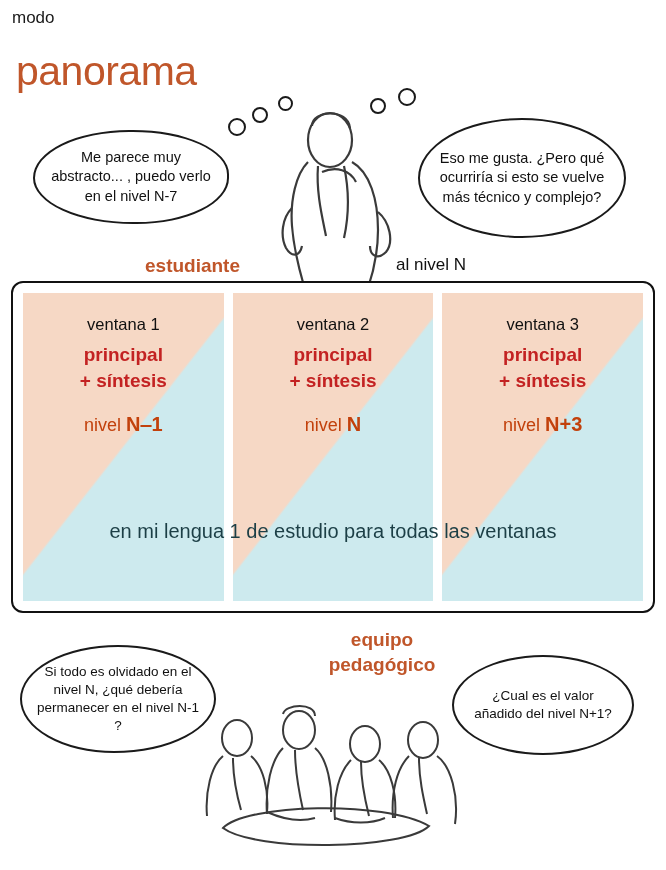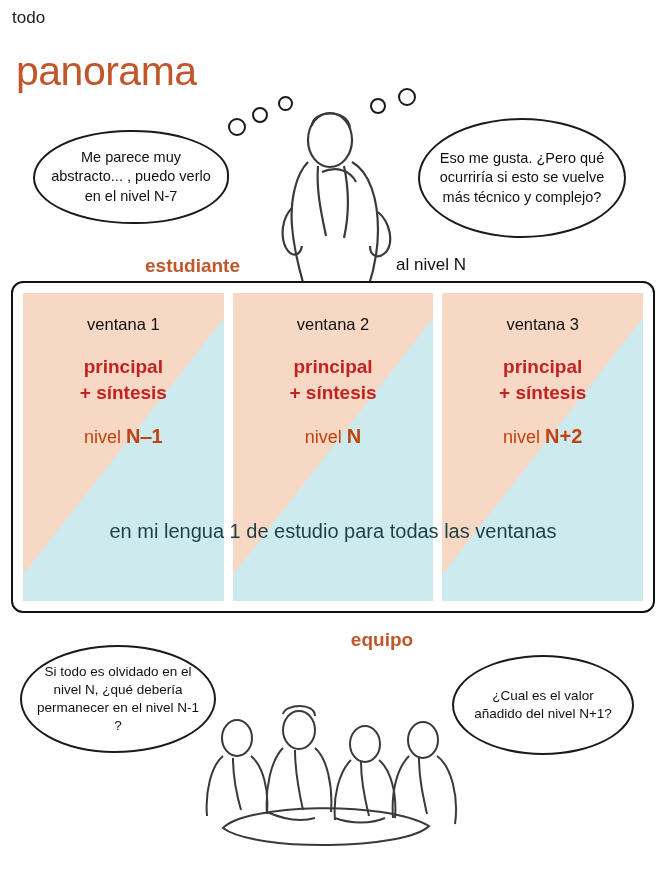--- a/index.html
+++ b/index.html
@@ -159,21 +159,21 @@
     position: relative;
     z-index: 2;
     text-align: center;
     padding-top: 22px;
   }
   .win-title {
     font-size: 16.5px;
     color: #111;
   }
   .win-main {
-    margin-top: 20px;
+    margin-top: 8px;
     font-size: 19px;
     font-weight: bold;
     color: #c32222;
     line-height: 1.35;
   }
   .win-level {
     margin-top: 20px;
     font-size: 18px;
     color: #c2410c;
   }
@@ -187,21 +187,21 @@
     top: 237px;
     z-index: 3;
     text-align: center;
     font-size: 20px;
     color: #1c3f46;
   }
 </style>
 </head>
 <body>
 
-<div class="label-modo">todo</div>
+<div class="label-modo">modo</div>
 <div class="title-panorama">panorama</div>
 
 <div class="sketch" style="left:252px; top:96px;">
   <svg width="170" height="200" viewBox="0 0 170 200" fill="none" stroke="#3a3a3a" stroke-width="2.2">
     <ellipse cx="78" cy="44" rx="22" ry="27"></ellipse>
     <path d="M60 30 C60 14, 96 12, 98 32"></path>
     <path d="M56 66 C44 78, 38 104, 40 130 C42 156, 48 176, 52 190"></path>
     <path d="M100 66 C118 76, 126 104, 126 134 C126 160, 120 180, 116 192"></path>
     <path d="M52 190 C74 198, 100 198, 116 192"></path>
     <path d="M66 70 C64 96, 70 120, 74 140"></path>
@@ -261,31 +261,32 @@
 
     <div class="window">
       <div class="diag"></div>
       <div class="content">
         <div class="win-title">ventana 3</div>
         <div class="win-main">
           <div>principal</div>
           <div>+ síntesis</div>
         </div>
         <div class="win-level">
-          <span>nivel </span><b>N+2</b>
+          <span>nivel </span><b>N+3</b>
         </div>
       </div>
     </div>
 
   </div>
   <div class="panel-footer">en mi lengua 1 de estudio para todas las ventanas</div>
 </div>
 
 <div class="role-team">
   <div>equipo</div>
+  <div>pedagógico</div>
 </div>
 
 <div class="sketch" style="left:175px; top:700px;">
   <svg width="300" height="165" viewBox="0 0 300 165" fill="none" stroke="#3a3a3a" stroke-width="2">
 
     <path d="M48 128 C70 104, 210 100, 254 126 C230 150, 80 152, 48 128 Z"></path>
 
     <ellipse cx="62" cy="38" rx="15" ry="18"></ellipse>
     <path d="M48 56 C36 66, 30 92, 32 116"></path>
     <path d="M76 56 C88 66, 94 90, 92 112"></path>

